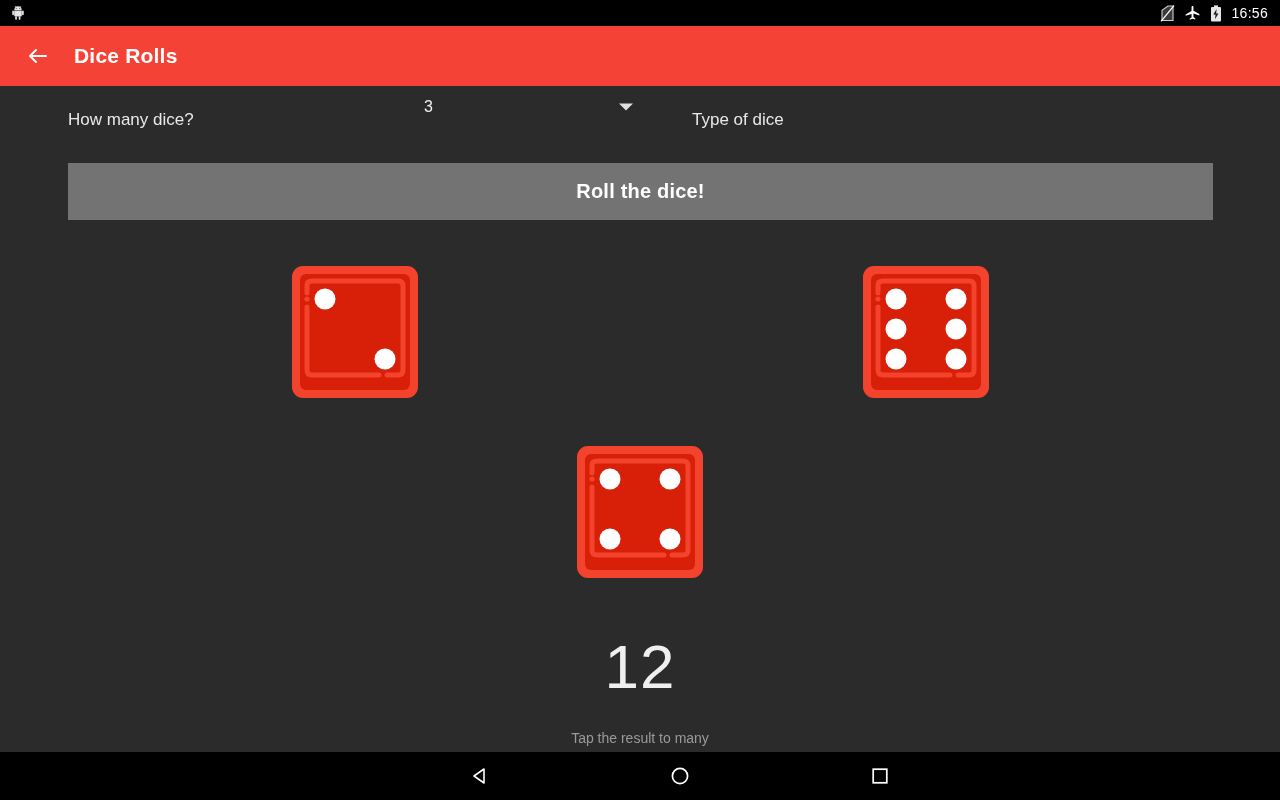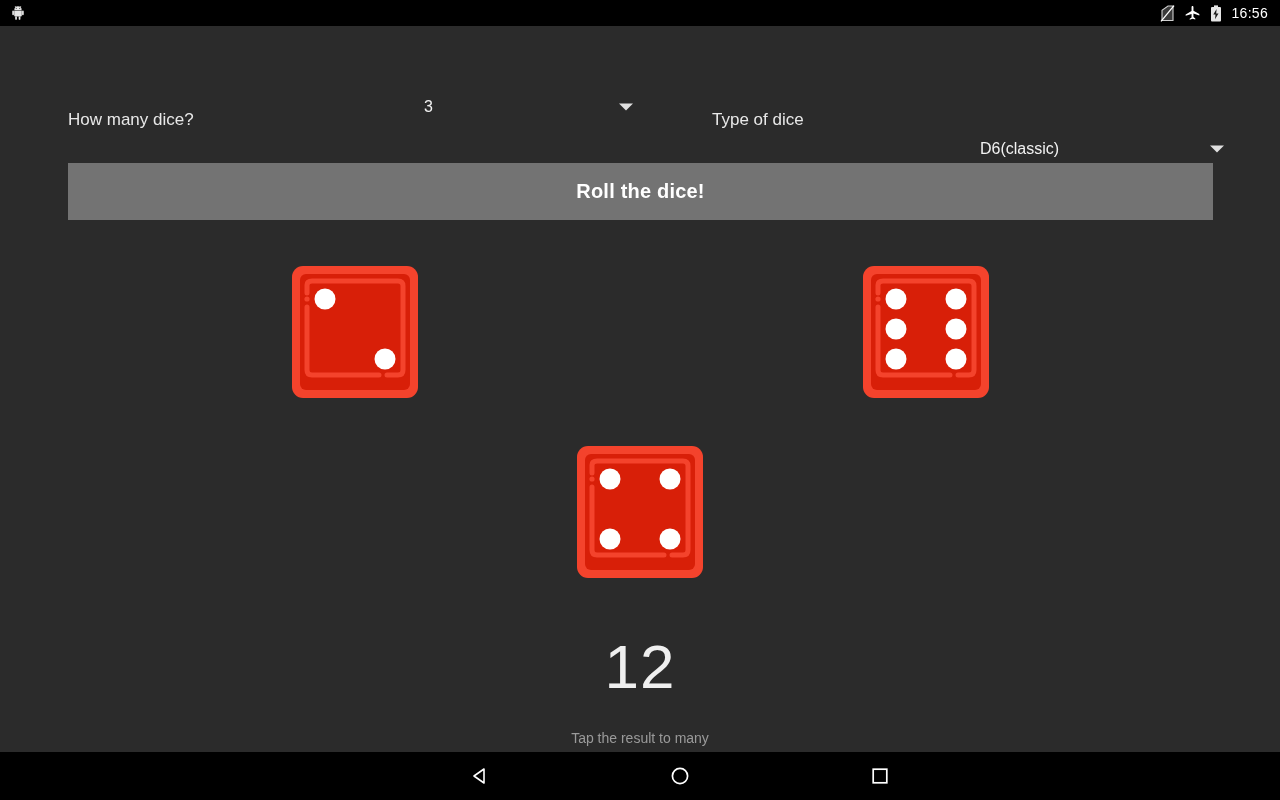--- a/index.html
+++ b/index.html
@@ -54,21 +54,21 @@
     border-left:7px solid transparent;
     border-right:7px solid transparent;
     border-top:7px solid #e0e0e0;
   }
   #spinner-count { left:412px; width:215px; }
   #spinner-count .caret { right:6px; }
   #spinner-type { left:968px; width:250px; }
   #spinner-type .caret { right:6px; }
 
   .opt-label-count { position:absolute; left:68px; top:24px; }
-  .opt-label-type  { position:absolute; left:712px; top:24px; }
+  .opt-label-type  { position:absolute; left:692px; top:24px; }
 
   
   .roll-btn {
     position:absolute; top:77px; left:68px;
     width:1145px; height:57px;
     background:#737373; border:none;
     color:#fff; font-size:20px; font-weight:bold;
     display:flex; align-items:center; justify-content:center;
     letter-spacing:.2px;
   }
@@ -129,35 +129,39 @@
       </svg>
       <svg class="sb-ico" width="12" height="17" viewBox="0 0 12 17">
         <rect x="4" y="0.4" width="4" height="1.6" fill="#e6e6e6"></rect>
         <rect x="1" y="2" width="10" height="14.4" rx="1" fill="#e6e6e6"></rect>
         <path fill="#1a1a1a" d="M6.6 4.1 L3.3 9.6 L5.5 9.6 L5.0 14.2 L8.5 8.5 L6.2 8.5 Z"></path>
       </svg>
       <span class="sb-time">16:56</span>
     </div>
   </div>
 
+  <div class="appbar">
+    <div class="back-btn">
+      <svg width="26" height="26" viewBox="0 0 26 26">
+        <path fill="none" stroke="#ffffff" stroke-width="2" stroke-linecap="round" stroke-linejoin="round" d="M21 13 H5 M11 7 L5 13 L11 19"></path>
+      </svg>
+    </div>
+    <div class="appbar-title">Dice Rolls</div>
+  </div>
 
   <div class="content">
 
     <div>
       <div class="opt-label opt-label-count">How many dice?</div>
       <div class="spinner" id="spinner-count">
         <span class="spinner-value">3</span>
         <span class="caret"></span>
       </div>
 
       <div class="opt-label opt-label-type">Type of dice</div>
-      <div class="spinner" id="spinner-type">
-        <span class="spinner-value">D6(classic)</span>
-        <span class="caret"></span>
-      </div>
     </div>
 
     <button class="roll-btn">Roll the dice!</button>
 
     <div class="dice-area">
       <div class="die" id="die-0"><svg width="128" height="134" viewBox="0 0 128 134">
             <rect x="1" y="1" width="126" height="132" rx="11" fill="#f4432c"></rect>
             <rect x="9" y="9" width="110" height="116" rx="6" fill="#d81f08"></rect>
             <path fill="none" stroke="#f4432c" stroke-width="5" stroke-linecap="round" d="M16 28 L16 20 Q16 16 21 16 L107 16 Q112 16 112 21 L112 105 Q112 110 107 110 L96 110 M88 110 L21 110 Q16 110 16 105 L16 42"></path>
             <circle cx="16" cy="34" r="2.6" fill="#f4432c"></circle>

